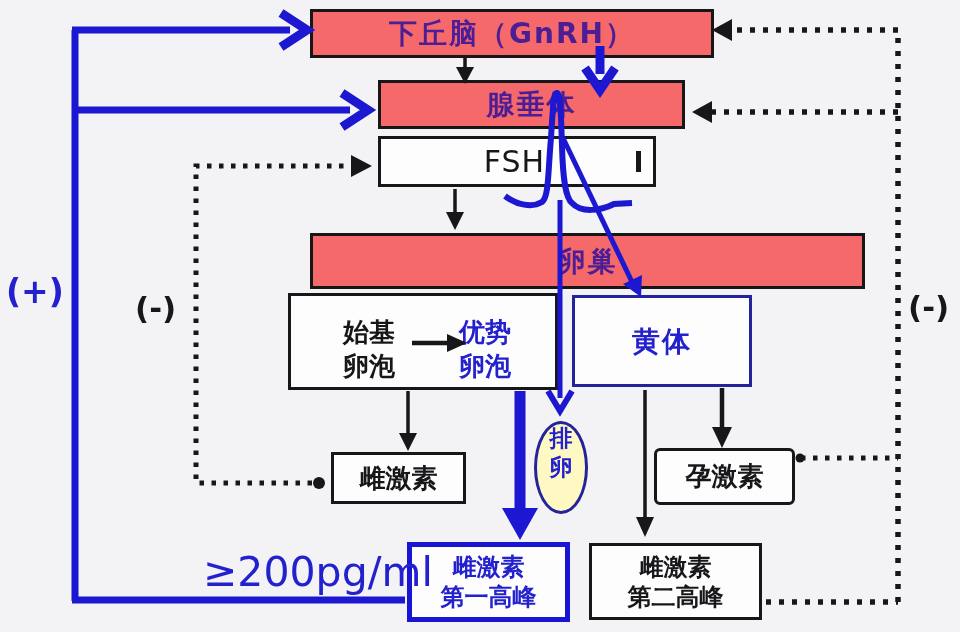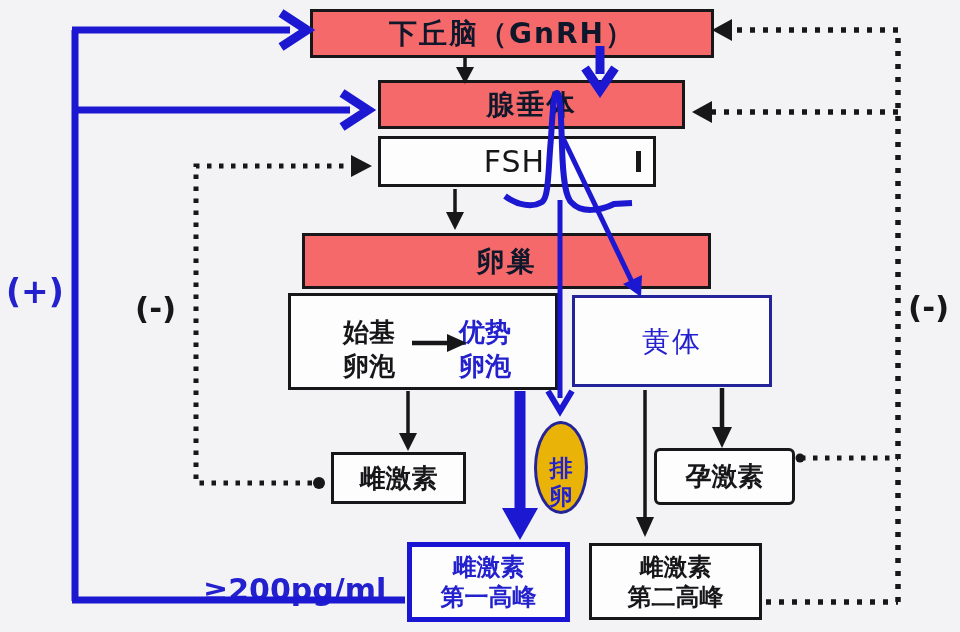--- a/index.html
+++ b/index.html
@@ -9,69 +9,69 @@
     font-family:"DejaVu Sans","Liberation Sans",sans-serif;
     color:#17171a;
   }
   .box {
     position:absolute; box-sizing:border-box;
     display:flex; align-items:center; justify-content:center;
     text-align:center; line-height:1.25;
   }
   .red-box {
     background:#f5696b; border:3px solid #17171a;
-    font-size:28px; font-weight:600; letter-spacing:2px; color:#0f172a;
+    font-size:28px; font-weight:600; letter-spacing:2px; color:#4c1d95;
   }
   .white-box { background:#fdfdfe; border:3px solid #17171a; }
   .blue-border { border-color:#23239a; }
   .blue-text { color:#2320cd; }
   .gonad-cell { flex:1; display:flex; align-items:center; justify-content:center;
     font-size:30px; font-weight:500; letter-spacing:1px; }
   .divider { width:5px; background:#17171a; height:100%; }
   .two-line { font-size:24px; font-weight:600; }
   .annot { position:absolute; font-weight:600; }
   .svg-overlay { position:absolute; left:0; top:0; pointer-events:none; }
   .follicle-span { position:absolute; width:92px; text-align:center;
     font-size:26px; font-weight:600; line-height:1.3; }
   .ellipse {
     position:absolute; box-sizing:border-box; border:3px solid #23239a;
-    border-radius:50%; background:#eab308;
-    display:flex; align-items:flex-end; justify-content:center;
+    border-radius:50%; background:#fef9c3;
+    display:flex; align-items:flex-start; justify-content:center;
   }
   .ovul-text { width:28px; word-break:break-all; text-align:center;
     font-size:23px; font-weight:700; line-height:1.25; color:#2320cd; }
 </style>
 </head>
 <body>
 
 <div class="canvas">
 
   <div class="box red-box" style="left:310px;top:9px;width:404px;height:49px;">下丘脑（GnRH）</div>
 
   <div class="box red-box" style="left:378px;top:80px;width:307px;height:49px;">腺垂体</div>
 
   <div class="box white-box" style="left:378px;top:136px;width:278px;height:51px;padding:12px;">
     <div class="gonad-cell">FSH</div>
     <div class="divider"></div>
   </div>
 
-  <div class="box red-box" style="left:302px;top:233px;width:409px;height:56px;text-align:center;">卵巢</div>
+  <div class="box red-box" style="left:310px;top:233px;width:555px;height:56px;text-align:center;">卵巢</div>
 
   <div class="box white-box" style="left:288px;top:293px;width:270px;height:97px;">
     <span class="follicle-span" style="left:32px;top:20px;color:#17171a;">
       <span>始基</span><br>
       <span>卵泡</span>
     </span>
     <span class="follicle-span blue-text" style="left:148px;top:20px;font-weight:700;">
       <span>优势</span><br>
       <span>卵泡</span>
     </span>
   </div>
 
-  <div class="box white-box blue-border blue-text" style="left:572px;top:295px;width:200px;height:92px;font-size:28px;font-weight:400;letter-spacing:2px;">黄体</div>
+  <div class="box white-box blue-border blue-text" style="left:572px;top:295px;width:180px;height:92px;font-size:28px;font-weight:700;letter-spacing:2px;">黄体</div>
 
   <div class="box white-box" style="left:331px;top:452px;width:135px;height:52px;font-size:26px;font-weight:600;">雌激素</div>
 
   <div class="ellipse" style="left:534px;top:421px;width:54px;height:93px;">
     <span class="ovul-text">排卵</span>
   </div>
 
   <div class="box white-box" style="left:654px;top:448px;width:141px;height:57px;font-size:26px;font-weight:600;border-radius:6px;">孕激素</div>
 
   <div class="box white-box two-line blue-text" style="left:407px;top:542px;width:163px;height:80px;border:5px solid #1a15d2;font-weight:700;">
@@ -84,21 +84,21 @@
   <div class="box white-box two-line" style="left:589px;top:543px;width:173px;height:77px;">
     <span>
       <span>雌激素</span><br>
       <span>第二高峰</span>
     </span>
   </div>
 
   <div class="annot blue-text" style="left:6px;top:272px;font-size:33px;">(+)</div>
   <div class="annot" style="left:135px;top:290px;font-size:31px;">(-)</div>
   <div class="annot" style="left:908px;top:289px;font-size:31px;">(-)</div>
-  <div class="annot blue-text" style="left:203px;top:548px;font-size:30px;font-weight:700;margin-top:24px;">≥200pg/ml</div>
+  <div class="annot blue-text" style="left:203px;top:548px;font-size:41px;font-weight:400;">≥200pg/ml</div>
 
   <svg class="svg-overlay" width="960" height="632" viewBox="0 0 960 632">
 
     <g stroke="#1c17d0" fill="none">
       <path d="M75,601 L75,30" stroke-width="7"></path>
       <path d="M72,30 L290,30" stroke-width="7"></path>
       <path d="M281,13 L307,30 L281,47" stroke-width="9"></path>
       <path d="M72,110 L350,110" stroke-width="7"></path>
       <path d="M342,93 L368,110 L342,127" stroke-width="9"></path>
       <path d="M72,600 L405,600" stroke-width="7"></path>

